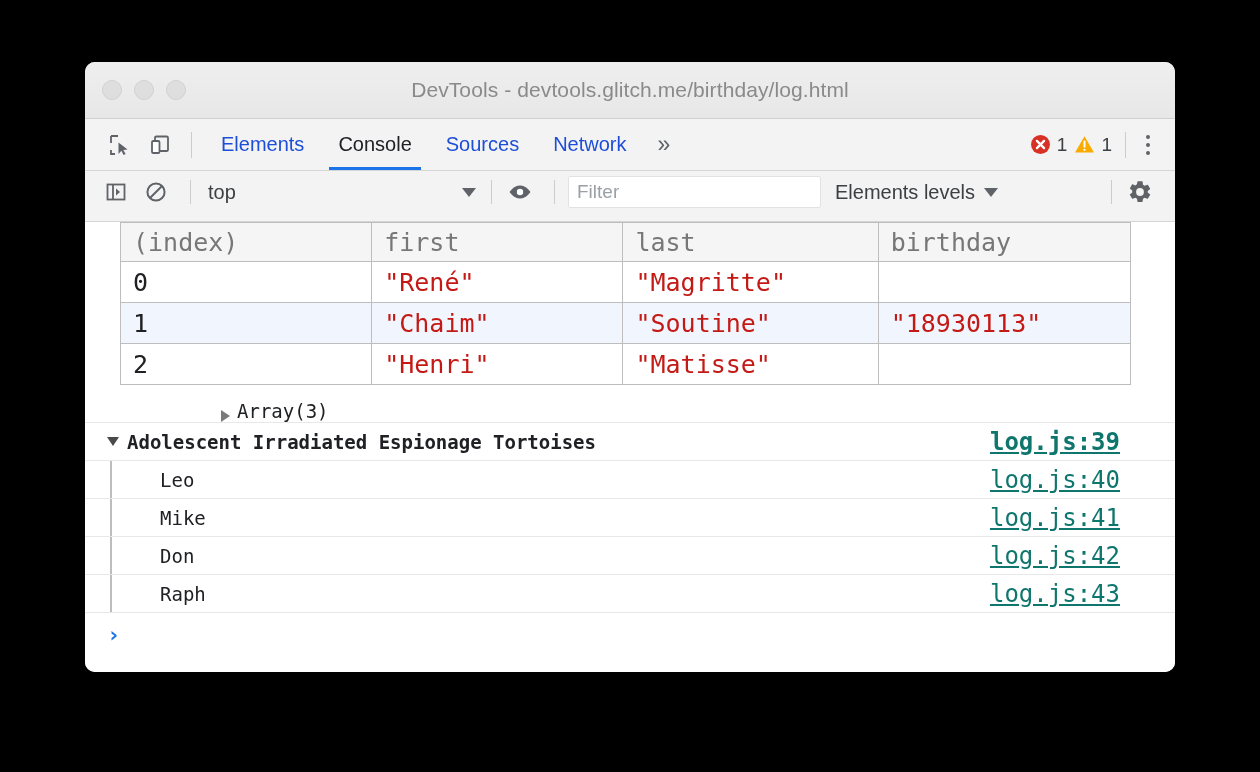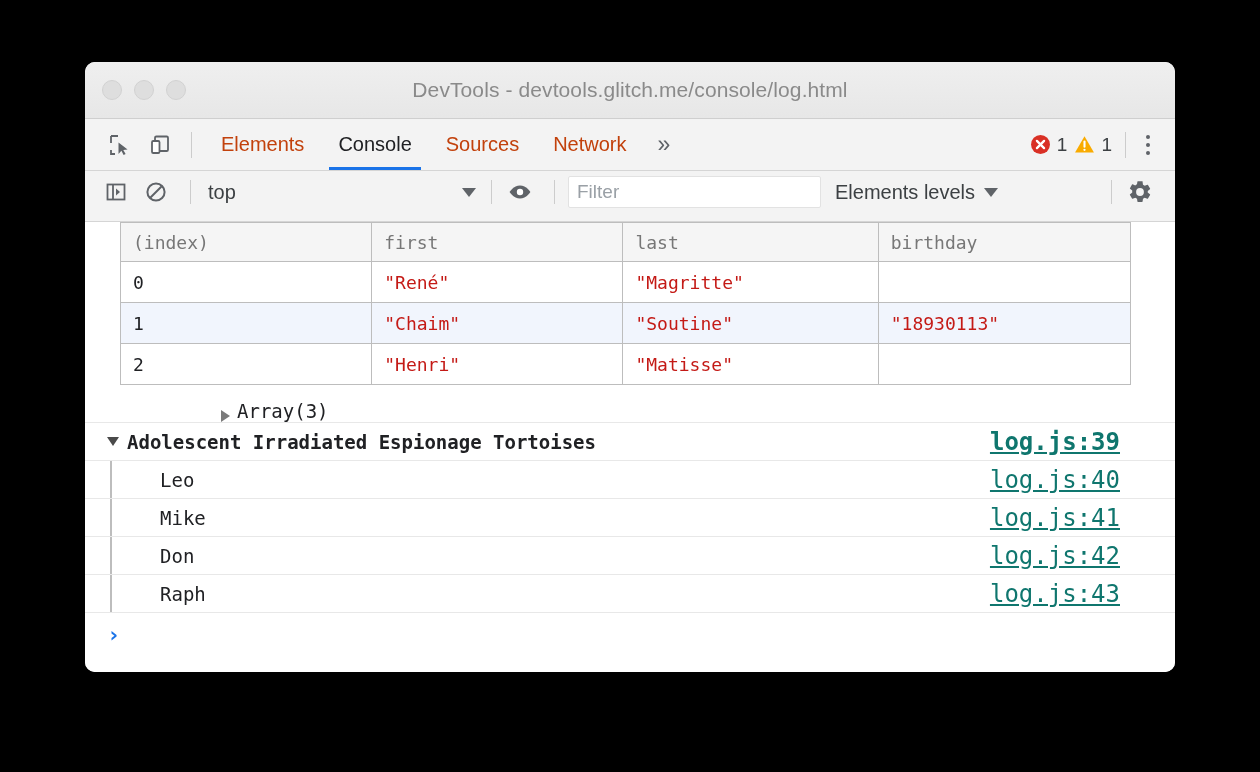--- a/index.html
+++ b/index.html
@@ -86,21 +86,21 @@
   .tabs {
     display: flex;
     align-items: stretch;
     height: 100%;
   }
   .tab {
     display: flex;
     align-items: center;
     padding: 0 17px;
     font-size: 20px;
-    color: #c2410c;
+    color: #1d4ed8;
     position: relative;
     height: 100%;
     box-sizing: border-box;
     cursor: default;
     white-space: nowrap;
   }
   .tab.active {
     color: #202124;
   }
   .tab.active::after {
@@ -227,21 +227,21 @@
     margin-top: 0;
     width: 1011px;
     font-family: "DejaVu Sans Mono", "Liberation Mono", monospace;
   }
   table.console-table th,
   table.console-table td {
     border: 1px solid #bdbdbd;
     border-top: none;
     text-align: left;
     font-weight: normal;
-    font-size: 18px;
+    font-size: 25px;
     padding: 0 4px 0 12px;
     height: 40px;
     vertical-align: middle;
     white-space: nowrap;
     overflow: hidden;
   }
   table.console-table th {
     background: #f5f5f5;
     color: #777777;
     border-top: 1px solid #bdbdbd;
@@ -334,21 +334,21 @@
 <body>
 
 <div id="window">
 
   <div id="titlebar">
     <div class="lights">
       <span class="light"></span>
       <span class="light"></span>
       <span class="light"></span>
     </div>
-    <div id="title-text">DevTools - devtools.glitch.me/console/log.html</div>
+    <div id="title-text">DevTools - devtools.glitch.me/birthday/log.html</div>
   </div>
 
   <div id="tabbar">
 
     <div class="tb-icon">
       <svg width="24" height="24" viewBox="0 0 24 24">
         <path d="M3 3 h7 M3 3 v7 M3 17 v4 h4" fill="none" stroke="#5f6368" stroke-width="1.8"></path>
         <path d="M3 21 v-5 M16 3 h5 v0" fill="none" stroke="#5f6368" stroke-width="0"></path>
         <path d="M10.5 9.5 L10.5 21 L13.4 17.8 L15.6 22 L17.6 21 L15.3 16.9 L19.6 16.4 Z" fill="#5f6368"></path>
       </svg>

